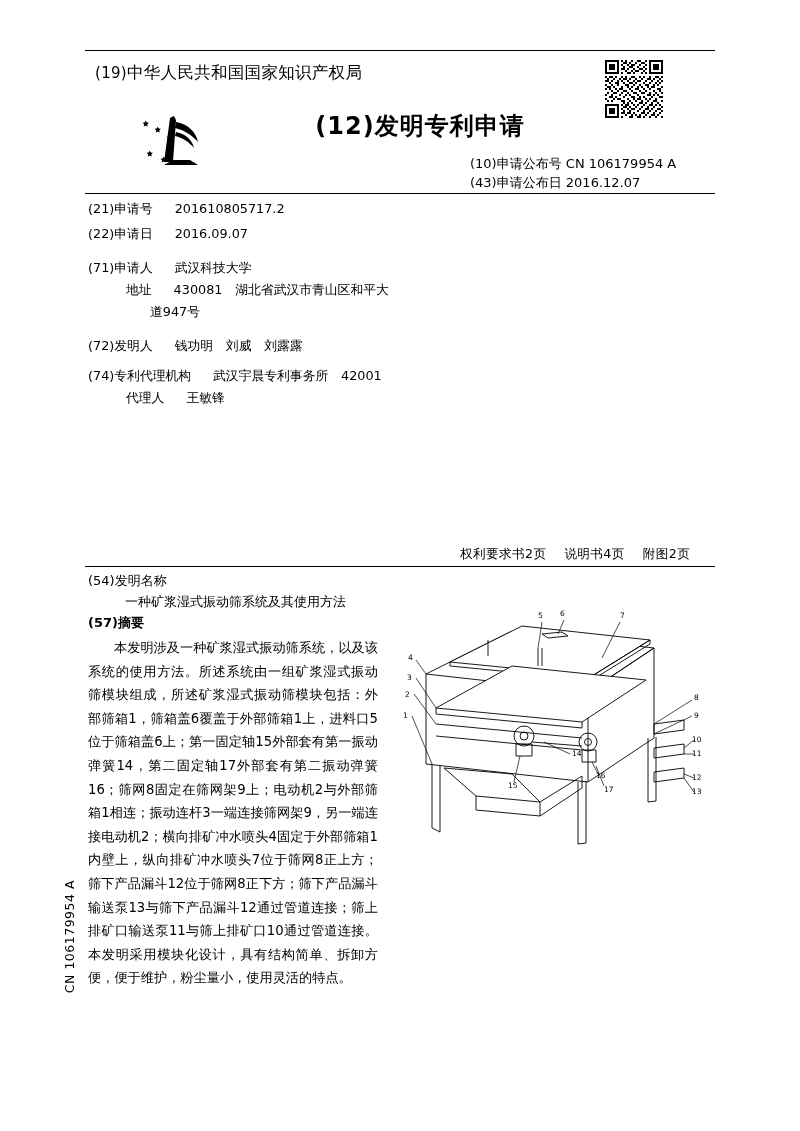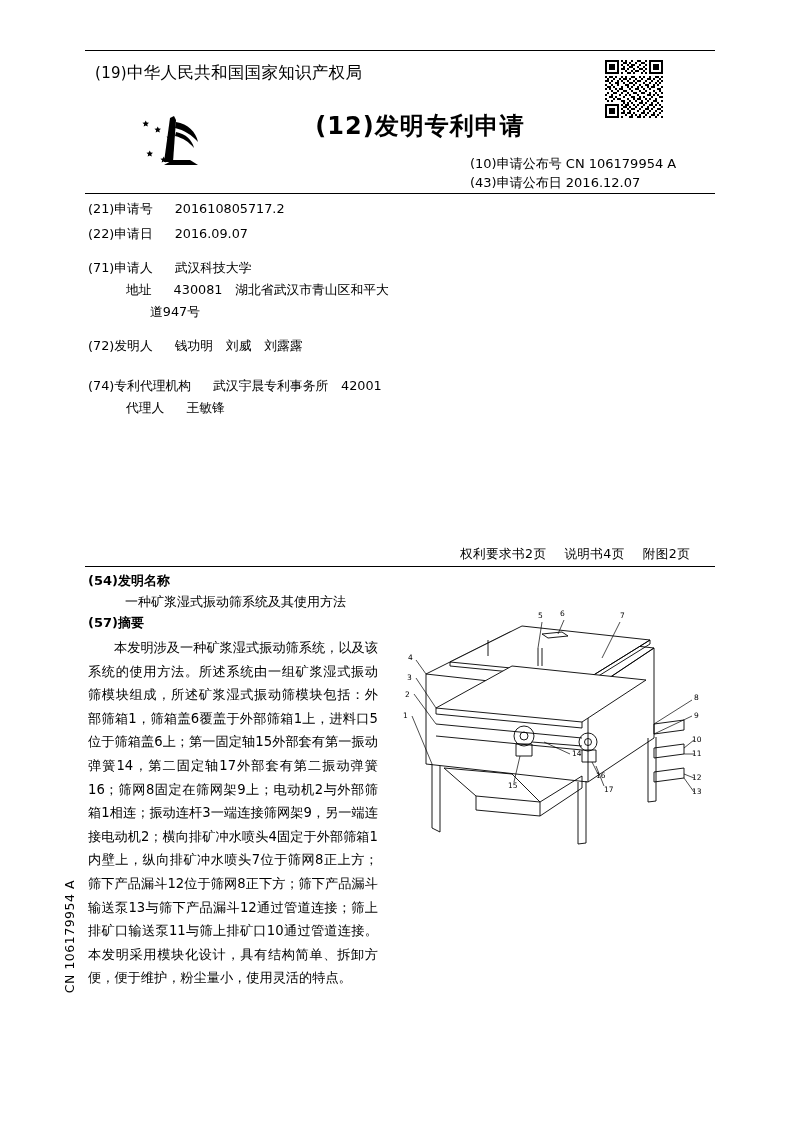--- a/index.html
+++ b/index.html
@@ -118,21 +118,21 @@
   .counts .gap { display:inline-block; width: 18px; }
 
   .hdr-rule.low { top: 566px; }
 
   
   .sec54 {
     position: absolute;
     left: 88px;
     top: 572px;
     font-size: 13px;
-    font-weight: bold;
+    font-weight: normal;
   }
   .inv-title {
     position: absolute;
     left: 125px;
     top: 593px;
     font-size: 13px;
   }
   .sec57 {
     position: absolute;
     left: 88px;
@@ -453,21 +453,21 @@
       <span class="code">(22)</span><span>申请日</span><span class="sp-lg">&nbsp;</span><span>2016.09.07</span>
     </div>
     <div class="row" style="margin-top:12px">
       <span class="code">(71)</span><span>申请人</span><span class="sp-lg">&nbsp;</span><span>武汉科技大学</span>
       <span class="ind1"><span>地址</span><span class="sp-lg">&nbsp;</span><span>430081　湖北省武汉市青山区和平大</span></span>
       <span class="ind2">道947号</span>
     </div>
     <div class="row" style="margin-top:12px">
       <span class="code">(72)</span><span>发明人</span><span class="sp-lg">&nbsp;</span><span>钱功明　刘威　刘露露</span>
     </div>
-    <div class="row" style="margin-top:18px">
+    <div class="row" style="margin-top:8px">
       <span class="code">(74)</span><span>专利代理机构</span><span class="sp-lg">&nbsp;</span><span>武汉宇晨专利事务所　42001</span>
       <span class="ind1"><span>代理人</span><span class="sp-lg">&nbsp;</span><span>王敏锋</span></span>
     </div>
   </div>
 
   <div class="counts">
     <span>权利要求书2页</span><span class="gap">&nbsp;</span><span>说明书4页</span><span class="gap">&nbsp;</span><span>附图2页</span>
   </div>
 
   <div class="hdr-rule low"></div>

